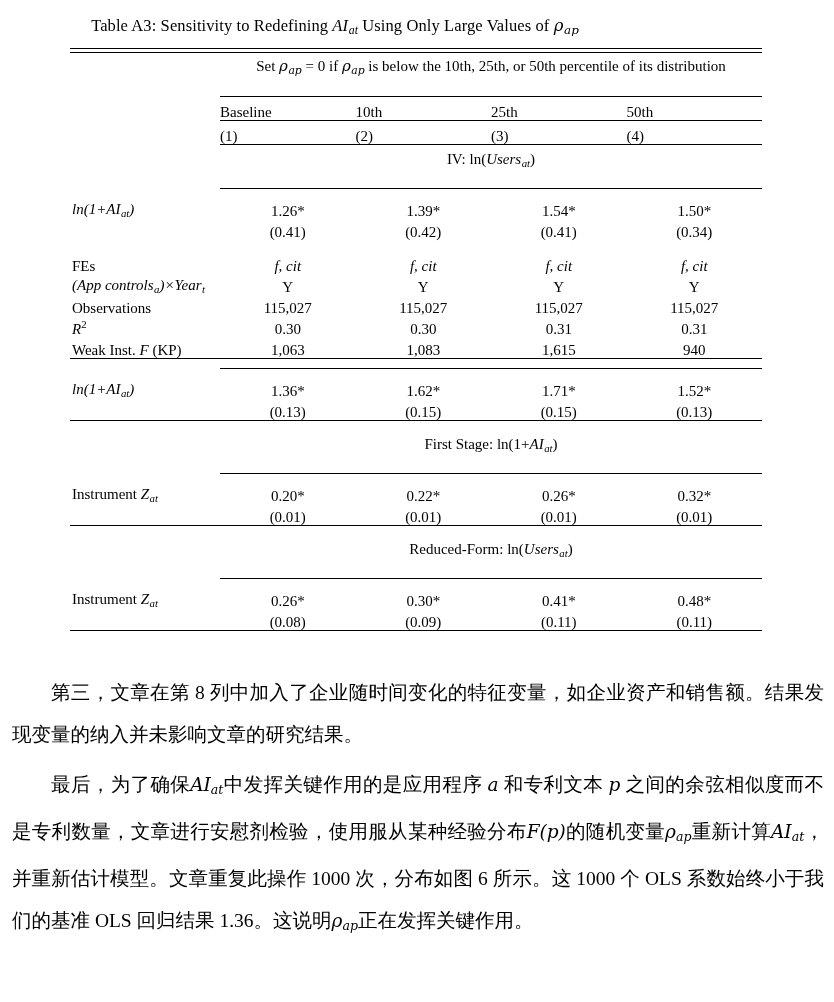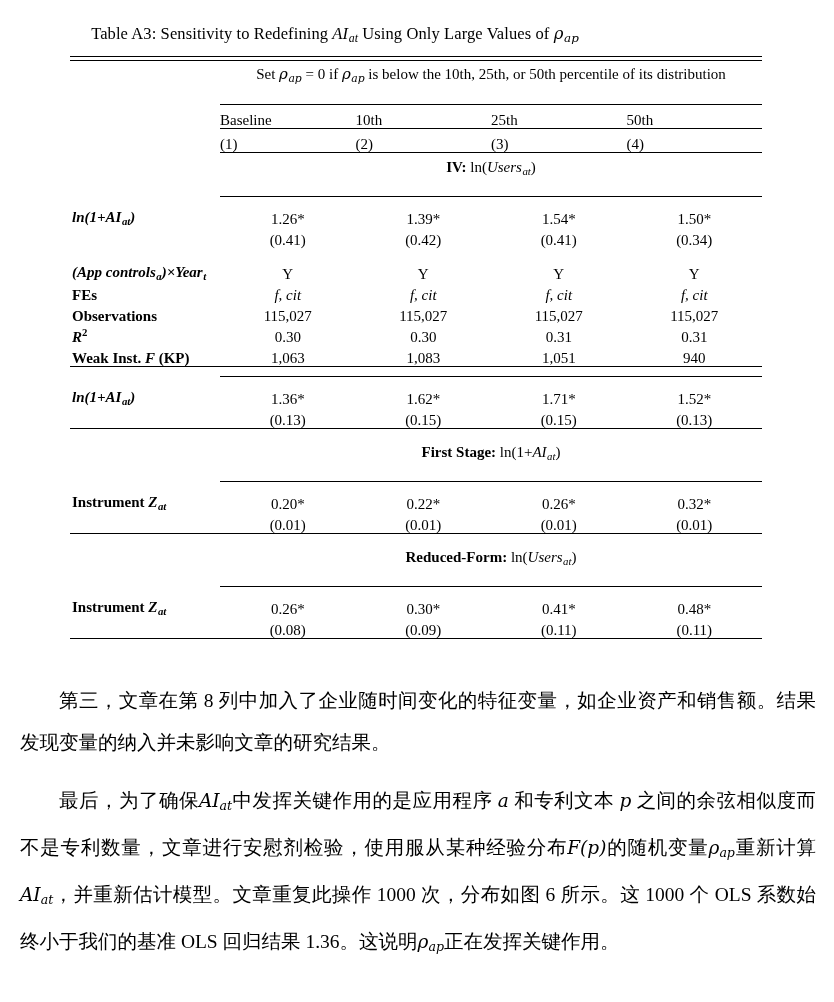--- a/index.html
+++ b/index.html
@@ -13,21 +13,21 @@
     position: relative;
     font-family: "Liberation Serif", "DejaVu Serif", serif;
     color: #000000;
     overflow: hidden;
   }
 
   
   .table-wrap {
     position: absolute;
     left: 0;
-    top: 12px;
+    top: 4px;
     width: 670px;
   }
 
   .table-title {
     text-align: center;
     font-size: 16.5px;
     padding: 12px 0 10px 0;
     letter-spacing: 0.1px;
   }
 
@@ -77,38 +77,37 @@
   }
   .gap-sm td { height: 9px; font-size: 0; line-height: 0; }
   .gap-md td { height: 13px; font-size: 0; line-height: 0; }
 
   td.lbl {
     text-align: left;
     padding-left: 2px;
     white-space: nowrap;
     font-size: 15px;
     height: 21px;
-    font-weight: bold;
   }
   td.val {
     text-align: center;
     font-size: 15px;
     height: 21px;
     white-space: nowrap;
     margin-top: 16px;
   }
 
   td.spanhdr {
     text-align: center;
     font-size: 15px;
     height: 24px;
     padding-bottom: 19px;
     white-space: nowrap;
   }
-  td.spanhdr.bold b { font-weight: bold; }
+  td.spanhdr.bold b { font-weight: normal; }
 
   td.colhdr {
     text-align: left;
     font-size: 15px;
     height: 23px;
     white-space: nowrap;
   }
 
   .mi { font-style: italic; }
   .mup { font-style: normal; }
@@ -133,21 +132,21 @@
     position: absolute;
     left: 4px;
     top: 664px;
     width: 828px;
     font-size: 19.5px;
     line-height: 42px;
     text-align: justify;
     text-justify: inter-ideograph;
   }
   .body-text p {
-    margin: 16px;
+    margin: 8px;
     text-indent: 2em;
   }
   .body-text .math {
     font-style: italic;
     font-family: "DejaVu Serif", serif;
     font-size: 18.5px;
   }
   .body-text .mathsub {
     font-size: 0.68em;
     vertical-align: -0.25em;
@@ -244,52 +243,52 @@
         <td class="val">(0.42)</td>
         <td class="val">(0.41)</td>
         <td class="val">(0.34)</td>
       </tr>
 
       <tr class="gap-md">
           <td colspan="5"></td>
         </tr>
 
       <tr>
+        <td class="lbl">FEs</td>
+        <td class="val mi">f, cit</td>
+        <td class="val mi">f, cit</td>
+        <td class="val mi">f, cit</td>
+        <td class="val mi">f, cit</td>
+      </tr>
+      <tr>
         <td class="lbl"><span class="mi">(App controls</span><sub class="s">a</sub><span class="mi">)×Year</span><sub class="s">t</sub></td>
         <td class="val">Y</td>
         <td class="val">Y</td>
         <td class="val">Y</td>
         <td class="val">Y</td>
       </tr>
       <tr>
-        <td class="lbl">FEs</td>
-        <td class="val mi">f, cit</td>
-        <td class="val mi">f, cit</td>
-        <td class="val mi">f, cit</td>
-        <td class="val mi">f, cit</td>
-      </tr>
-      <tr>
         <td class="lbl">Observations</td>
         <td class="val">115,027</td>
         <td class="val">115,027</td>
         <td class="val">115,027</td>
         <td class="val">115,027</td>
       </tr>
       <tr>
         <td class="lbl"><span class="mi">R</span><sup class="s">2</sup></td>
         <td class="val">0.30</td>
         <td class="val">0.30</td>
         <td class="val">0.31</td>
         <td class="val">0.31</td>
       </tr>
       <tr>
         <td class="lbl"><span>Weak Inst. </span><span class="mi">F</span><span> (KP)</span></td>
         <td class="val">1,063</td>
         <td class="val">1,083</td>
-        <td class="val">1,051</td>
+        <td class="val">1,615</td>
         <td class="val">940</td>
       </tr>
 
       <tr class="rule-full">
           <td colspan="5"></td>
         </tr>
       <tr class="gap-sm">
           <td colspan="5"></td>
         </tr>
 

